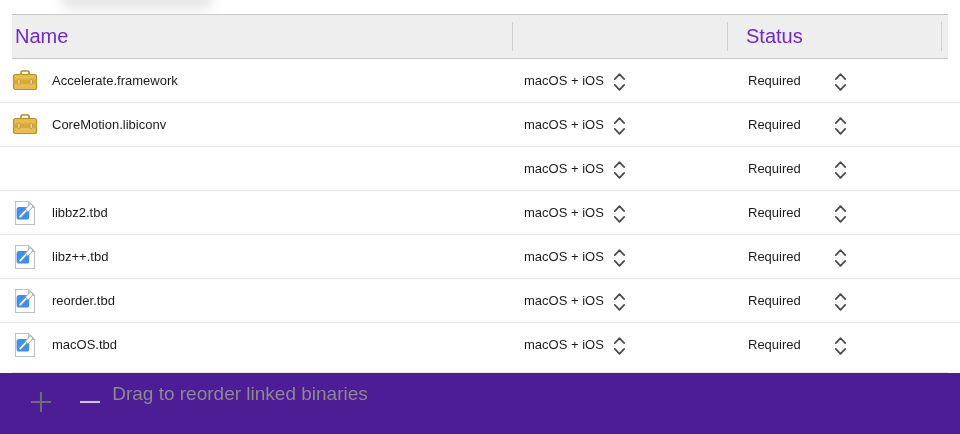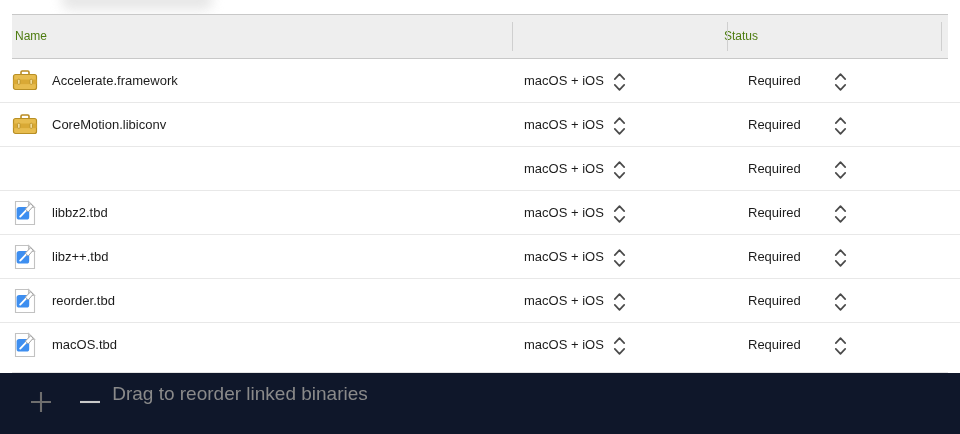--- a/index.html
+++ b/index.html
@@ -45,28 +45,28 @@
     background: #eeeeee;
     border-top: 1px solid #c8c8c8;
     border-bottom: 1px solid #c8c8c8;
     box-sizing: border-box;
   }
   .th {
     position: absolute;
     top: 0;
     height: 43px;
     line-height: 43px;
-    font-size: 12px;
-    color: #4d7c0f;
+    font-size: 20px;
+    color: #6d28d9;
     white-space: nowrap;
     overflow: hidden;
   }
   .th-name      { left: 3px;   width: 490px; }
   .th-platforms { left: 507px; width: 205px; }
-  .th-status    { left: 712px; width: 205px; }
+  .th-status    { left: 734px; width: 205px; }
 
   .col-divider {
     position: absolute;
     top: 7px;
     width: 1px;
     height: 29px;
     background: #cfcfcf;
   }
   .div-platforms { left: 500px; }
   .div-status    { left: 715px; }
@@ -132,21 +132,21 @@
     width: 936px;
     height: 1px;
     background: #e4e4e4;
   }
   .bottom-bar {
     position: absolute;
     left: 0;
     top: 373px;
     width: 960px;
     height: 61px;
-    background: #0f172a;
+    background: #4c1d95;
   }
   .btn-add, .btn-remove {
     position: absolute;
     top: 12px;
     width: 34px;
     height: 34px;
   }
   .btn-add    { left: 24px; }
   .btn-remove { left: 73px; }
 

